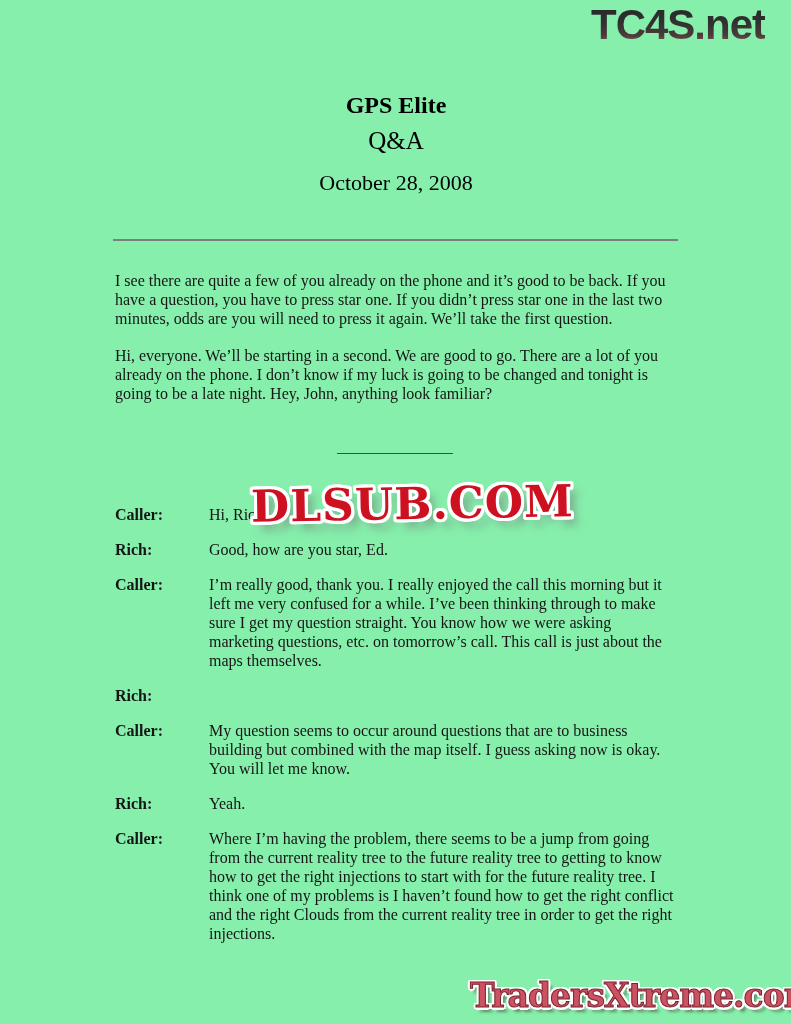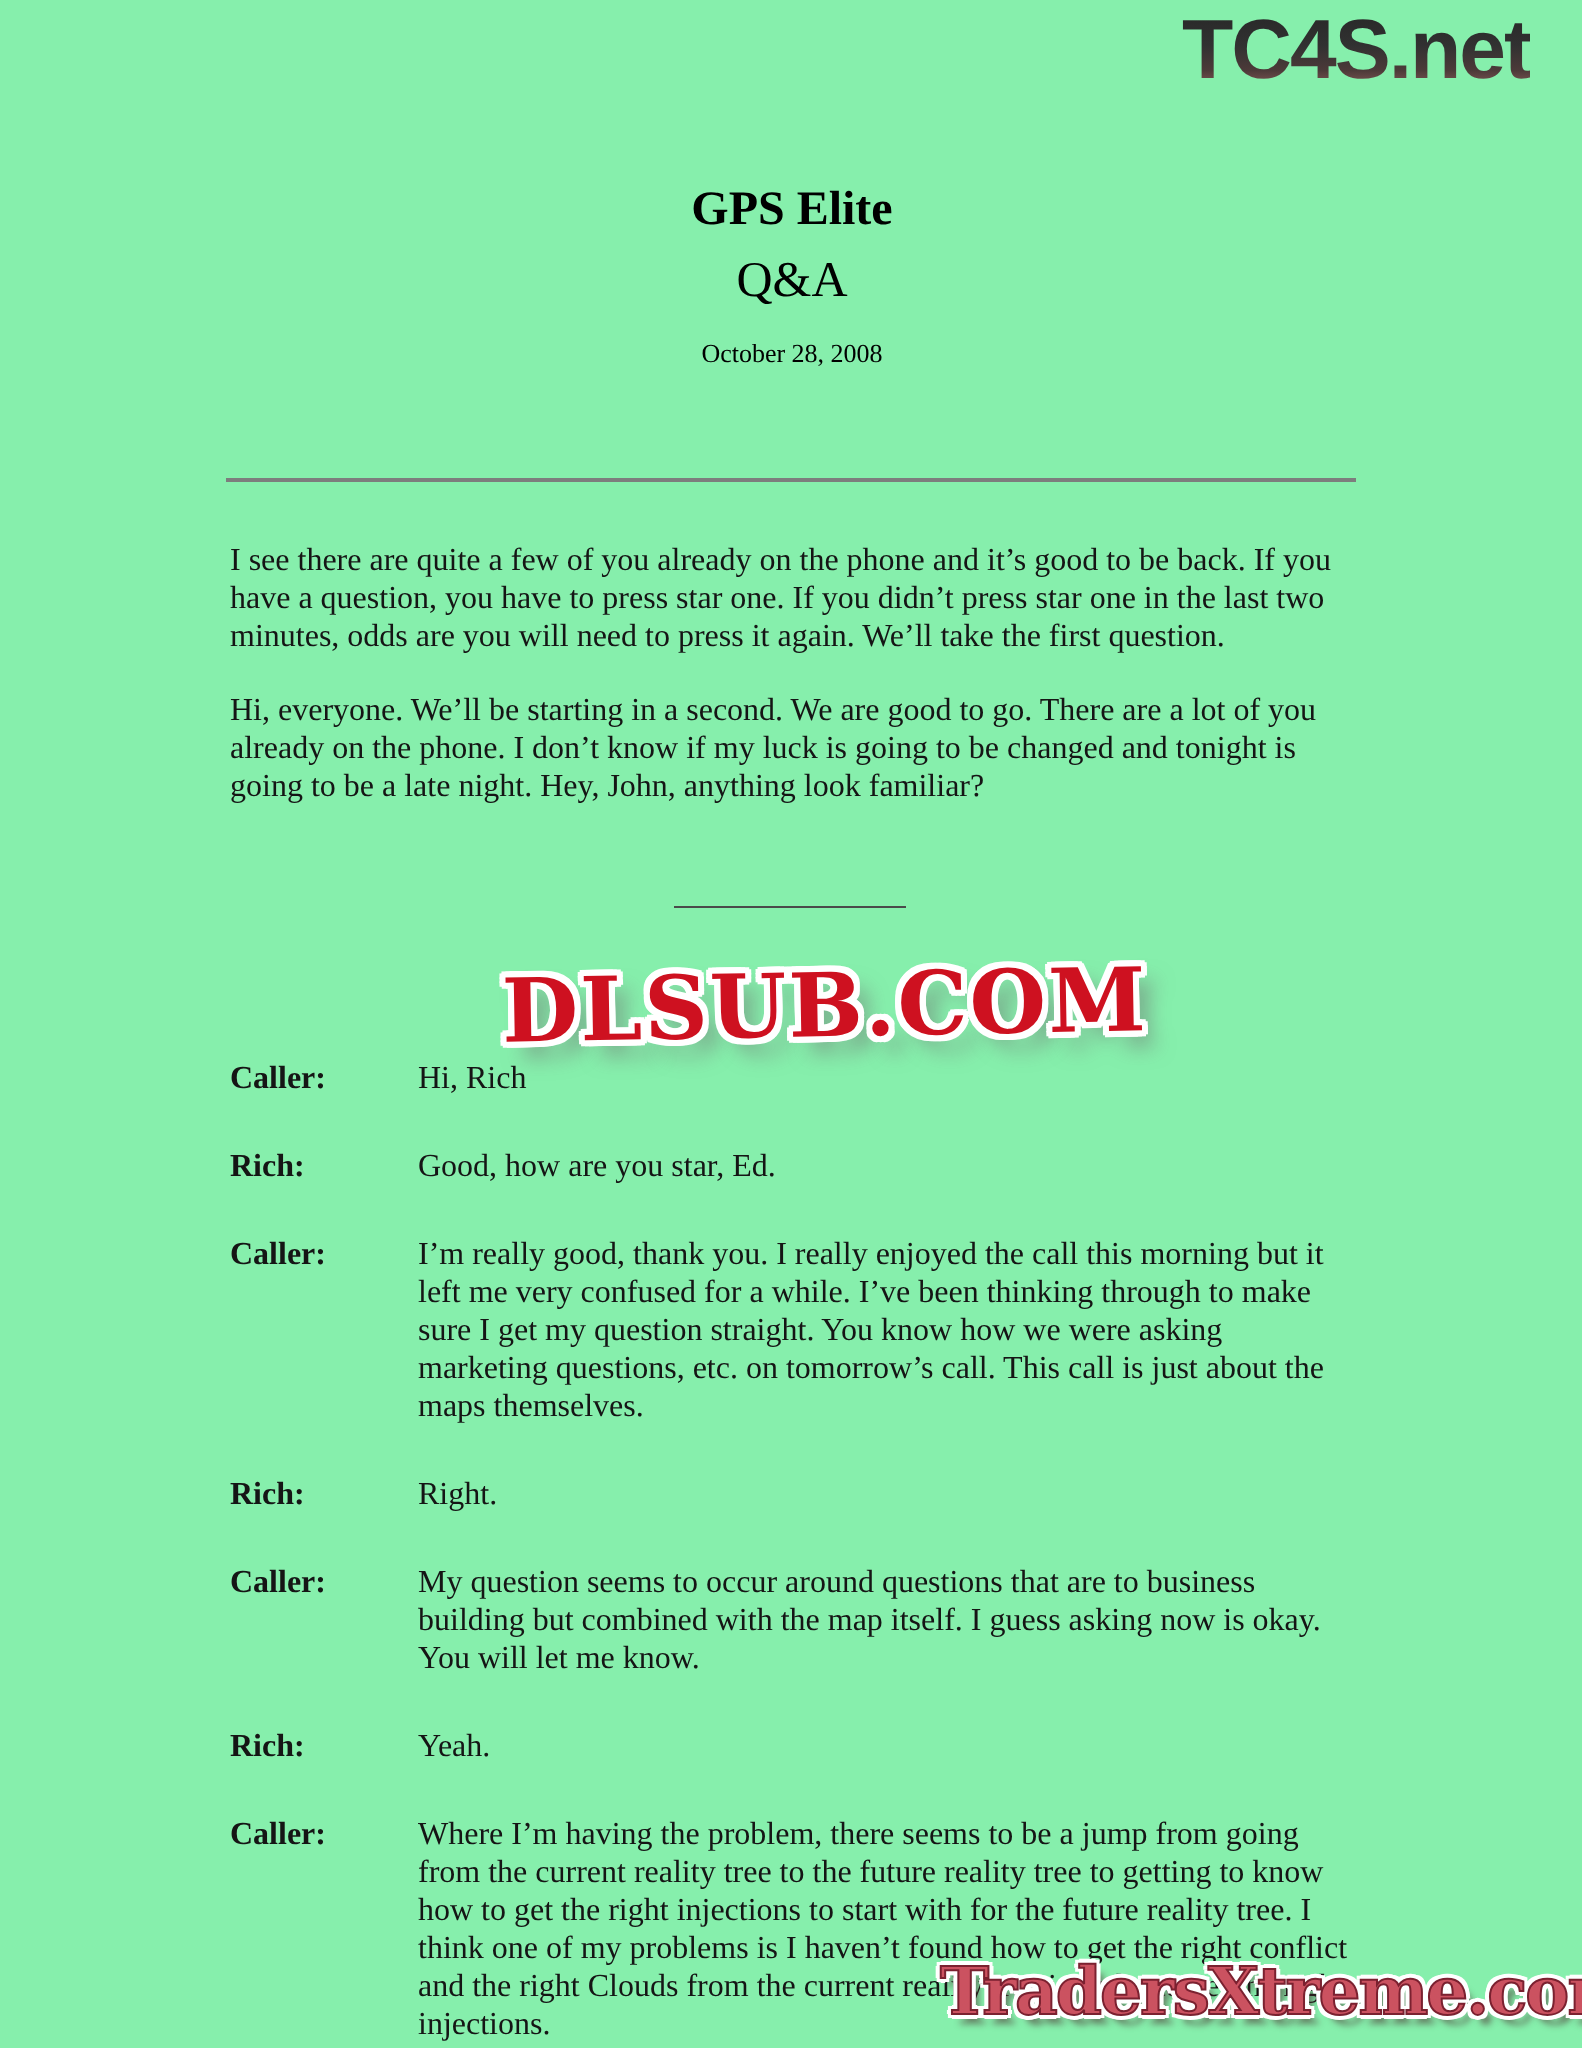--- a/index.html
+++ b/index.html
@@ -25,21 +25,21 @@
     -webkit-text-fill-color:transparent;
   }
 
   
   .title-block {
     position:absolute; top:92px; left:113px; width:566px;
     text-align:center; color:#000;
   }
   .doc-title   { margin:0; font-size:24px; font-weight:bold; line-height:1.15; }
   .doc-subtitle{ margin:7px 0 0 0; font-size:25px; font-weight:normal; line-height:1.15; }
-  .doc-date    { margin:15px 0 0 0; font-size:13px; font-weight:normal; line-height:1.15; }
+  .doc-date    { margin:15px 0 0 0; font-size:22px; font-weight:normal; line-height:1.15; }
 
   .top-rule {
     position:absolute; top:239px; left:113px; width:565px; height:2px;
     background:#7d7d7d;
   }
 
   
   .intro {
     position:absolute; top:271px; left:115px; width:564px;
     font-size:16px; line-height:19px;
@@ -49,21 +49,21 @@
   .mini-divider {
     position:absolute; top:453px; left:337px; width:116px; height:1px;
     background:#4a4a4a;
   }
 
   
   .dialogue {
     position:absolute; top:505px; left:115px; width:564px;
     font-size:16px; line-height:19px;
   }
-  .entry { display:flex; margin-bottom:16px;margin-top:25px; }
+  .entry { display:flex; margin-bottom:16px; }
   .speaker { flex:0 0 94px; font-weight:bold; }
   .utterance { flex:1; }
 
   
   .dlsub {
     position:absolute; left:251px; top:478px;
     font-family:"DejaVu Serif", serif;
     font-weight:bold; font-size:44px; line-height:1.2; letter-spacing:1px;
     transform:rotate(-1deg);
     color:#ce1120;
@@ -126,21 +126,20 @@
       <span class="utterance">Good, how are you star, Ed.</span>
     </div>
 
     <div class="entry">
       <span class="speaker">Caller:</span>
       <span class="utterance">I’m really good, thank you. I really enjoyed the call this morning but it left me very confused for a while. I’ve been thinking through to make sure I get my question straight. You know how we were asking marketing questions, etc. on tomorrow’s call. This call is just about the maps themselves.</span>
     </div>
 
     <div class="entry">
       <span class="speaker">Rich:</span>
-      <span class="utterance">Right.</span>
     </div>
 
     <div class="entry">
       <span class="speaker">Caller:</span>
       <span class="utterance">My question seems to occur around questions that are to business building but combined with the map itself. I guess asking now is okay. You will let me know.</span>
     </div>
 
     <div class="entry">
       <span class="speaker">Rich:</span>
       <span class="utterance">Yeah.</span>

